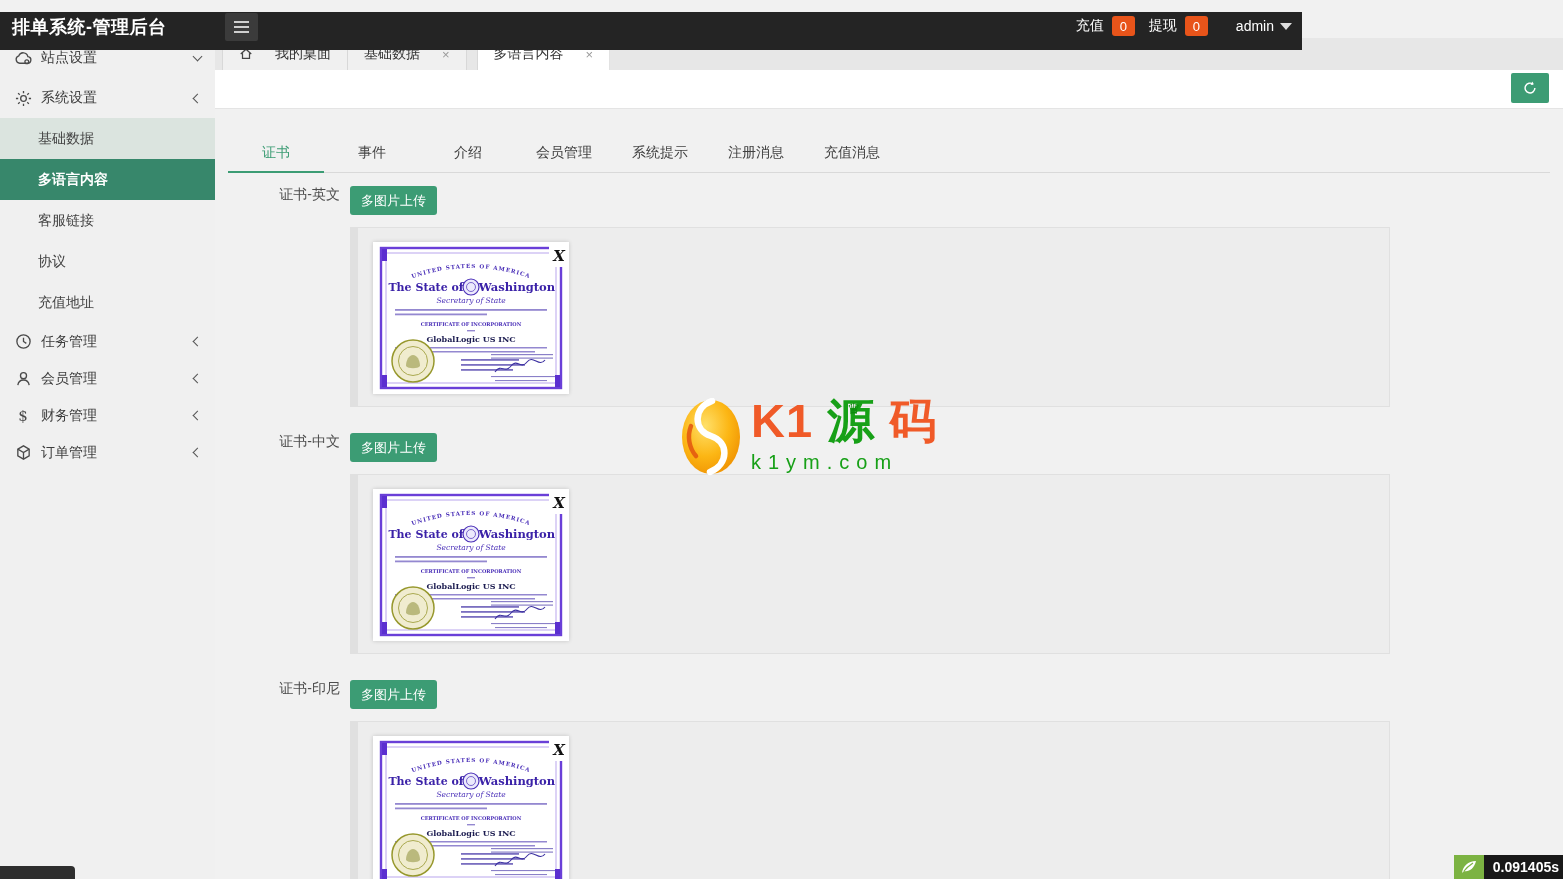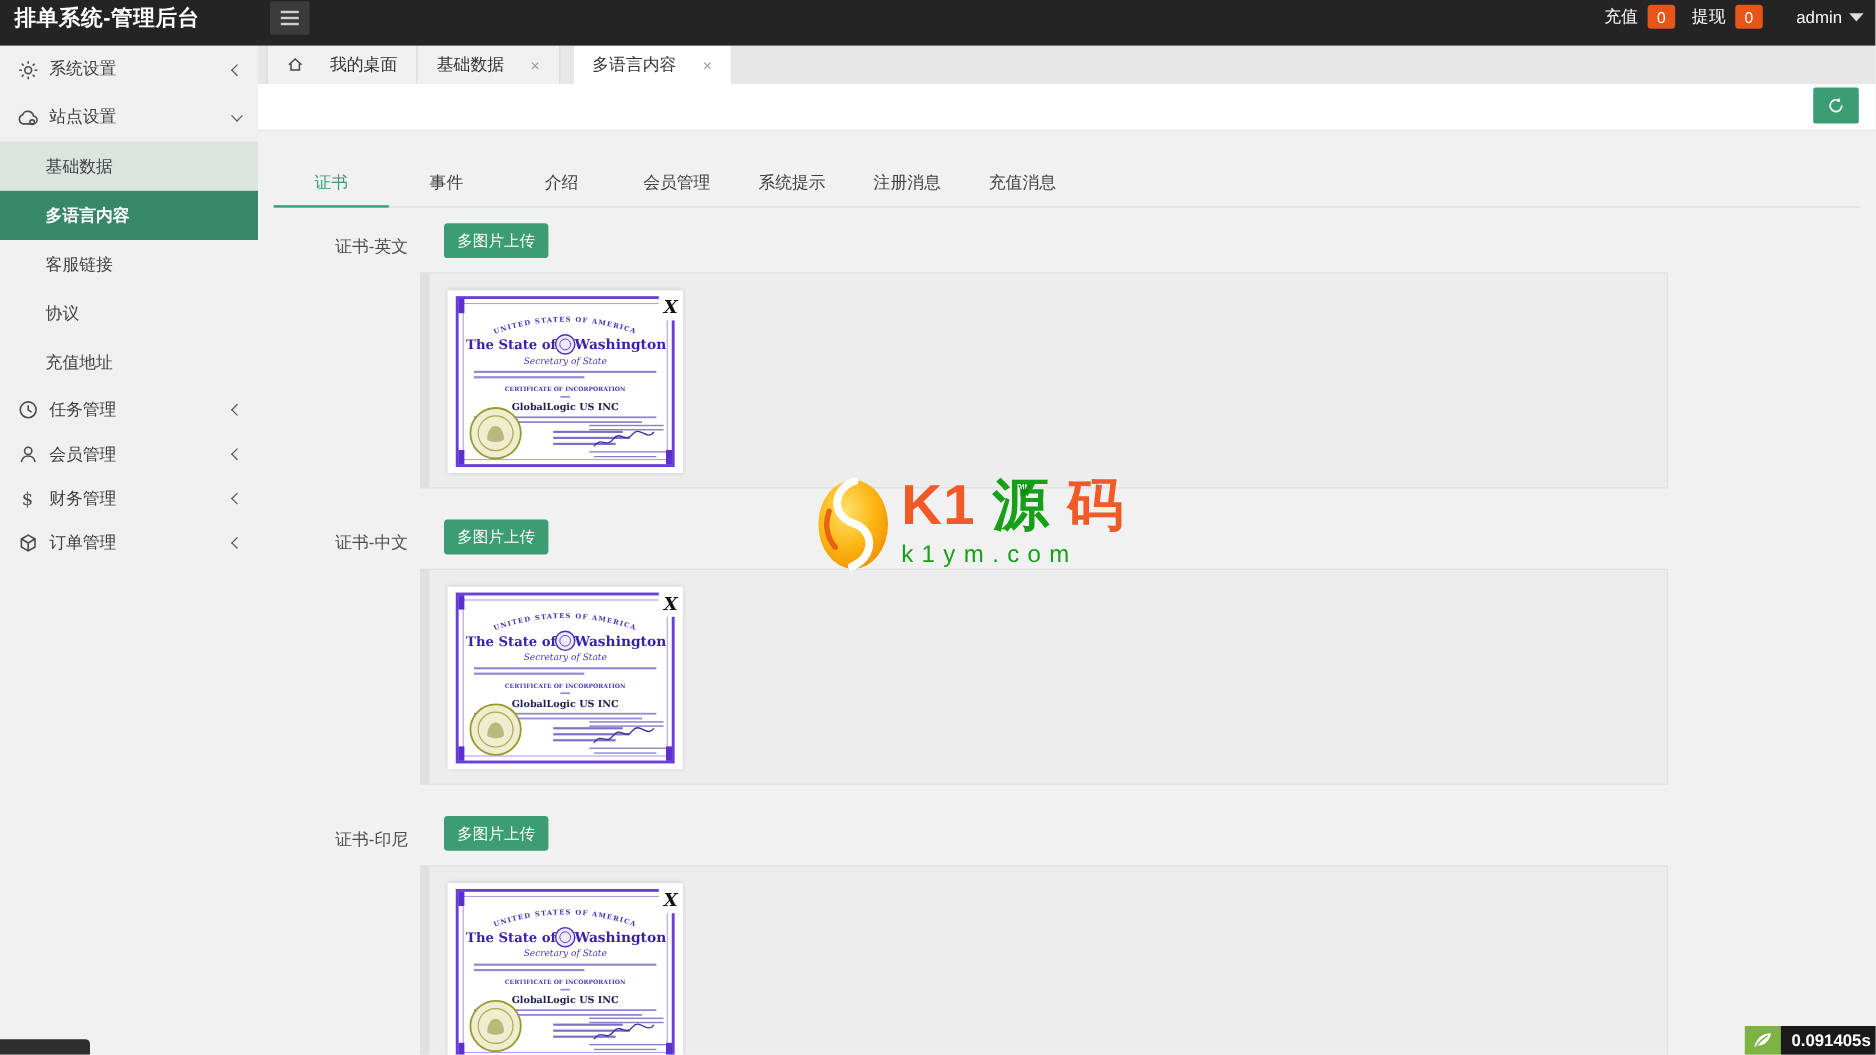--- a/index.html
+++ b/index.html
@@ -1,20 +1,20 @@
 <!DOCTYPE html>
 <html><head>
 <meta charset="utf-8">
 <style>
   * { margin:0; padding:0; box-sizing:border-box; }
   html,body { width:1563px; height:879px; overflow:hidden; }
   body { position:relative; background:#f1f1f1; font-family:"Liberation Sans",sans-serif; }
 
   
-  .header { position:absolute; left:0; top:0; width:1563px; height:38px; background:#242424; z-index:30; }
+  .header { position:absolute; left:0; top:12px; width:1302px; height:38px; background:#242424; z-index:30; }
   .brand-title { position:absolute; left:12px; top:3px; color:#fff; font-size:18px; font-weight:bold; letter-spacing:.5px; }
   .hamburger { position:absolute; left:225px; top:1px; width:33px; height:28px; background:#3b3b3b; border:none; border-radius:2px; cursor:pointer; display:flex; flex-direction:column; justify-content:center; align-items:center; gap:3px; }
   .hamburger i { display:block; width:15px; height:2px; background:#cfcfcf; }
   .hdr-right { position:absolute; right:10px; top:0; height:28px; display:flex; gap:14px; color:#fff; }
   .hdr-link { display:flex; align-items:center; gap:8px; font-size:14px; color:#fff; cursor:pointer; }
   .badge { min-width:23px; height:20px; padding:0 5px; background:#e8541a; border-radius:3px; color:#fff; font-size:13px; display:flex; align-items:center; justify-content:center; }
   .user-menu { display:flex; align-items:center; gap:6px; font-size:14px; margin-left:14px; cursor:pointer; }
   .caret-down { width:0; height:0; border-left:6px solid transparent; border-right:6px solid transparent; border-top:7px solid #dedede; }
 
   
@@ -41,21 +41,21 @@
   .home-ico { width:14px; height:14px; }
 
   .toolbar { height:39px; background:#fff; border-bottom:1px solid #e4e4e4; position:relative; }
   .refresh-btn { position:absolute; right:14px; top:3px; width:38px; height:30px; background:#3c9c74; border:none; border-radius:2px; cursor:pointer; display:flex; align-items:center; justify-content:center; }
 
   .content { position:absolute; top:71px; left:0; right:0; bottom:0; background:#f1f1f1; padding:26px 13px 0 13px; overflow:hidden; }
   .ctabs { height:38px; border-bottom:1px solid #d9d9d9; display:flex; margin-bottom:13px; }
   .ctab { width:96px; text-align:center; line-height:35px; font-size:14px; color:#3f3f3f; cursor:pointer; }
   .ctab.active { color:#3c9c74; border-bottom:2px solid #3c9c74; margin-bottom:-1px; }
 
-  .form-row { display:flex; align-items:flex-end;gap:20px; }
+  .form-row { display:flex; align-items:flex-start; }
   .img-box + .form-row { margin-top:26px; }
   .row-label { width:112px; text-align:right; margin-right:10px; font-size:14px; color:#4d4d4d; }
   .upload-btn { height:29px; padding:0 11px; background:#3c9c74; color:#fff; font-size:13px; border:none; border-radius:3px; cursor:pointer; }
 
   .img-box { margin:12px 0 0 122px; width:1040px; height:180px; background:#ededed; border:1px solid #e0e0e0; position:relative; padding:14px 0 0 22px; }
   .img-box::before { content:""; position:absolute; left:0; top:0; bottom:0; width:7px; background:#e0e0e0; }
   .cert-card { width:196px; height:152px; position:relative; background:#fff; box-shadow:0 0 4px rgba(0,0,0,.18); }
   .cert-close { position:absolute; top:3px; right:0; width:20px; height:22px; background:#fff; color:#111; font:italic bold 15px "DejaVu Serif",serif; text-align:center; line-height:22px; cursor:pointer; }
 
   
@@ -96,36 +96,36 @@
       <span>admin</span>
       <span class="caret-down"></span>
     </div>
   </div>
 </div>
 
 <div class="sidebar">
   <div class="side-item">
     <span class="s-icon">
       <svg width="17" height="17" viewBox="0 0 18 18" class="s-svg">
+          <path d="M5 14a4 4 0 0 1-1-7.8A5 5 0 0 1 13.6 7 3.5 3.5 0 0 1 13 14z"></path>
+          <circle cx="12.5" cy="12.5" r="2"></circle>
+        </svg>
+    </span>
+    <span class="s-label">站点设置</span>
+    <span class="chev down"></span>
+  </div>
+  <div class="side-item">
+    <span class="s-icon">
+      <svg width="17" height="17" viewBox="0 0 18 18" class="s-svg">
           <circle cx="9" cy="9" r="3"></circle>
           <path d="M9 1v2.4M9 14.6V17M1 9h2.4M14.6 9H17M3.3 3.3l1.7 1.7M13 13l1.7 1.7M14.7 3.3L13 5M5 13l-1.7 1.7"></path>
         </svg>
     </span>
     <span class="s-label">系统设置</span>
     <span class="chev left"></span>
-  </div>
-  <div class="side-item">
-    <span class="s-icon">
-      <svg width="17" height="17" viewBox="0 0 18 18" class="s-svg">
-          <path d="M5 14a4 4 0 0 1-1-7.8A5 5 0 0 1 13.6 7 3.5 3.5 0 0 1 13 14z"></path>
-          <circle cx="12.5" cy="12.5" r="2"></circle>
-        </svg>
-    </span>
-    <span class="s-label">站点设置</span>
-    <span class="chev down"></span>
   </div>
   <div class="side-sub hl">
     <span>基础数据</span>
   </div>
   <div class="side-sub active">
     <span>多语言内容</span>
   </div>
   <div class="side-sub">
     <span>客服链接</span>
   </div>

